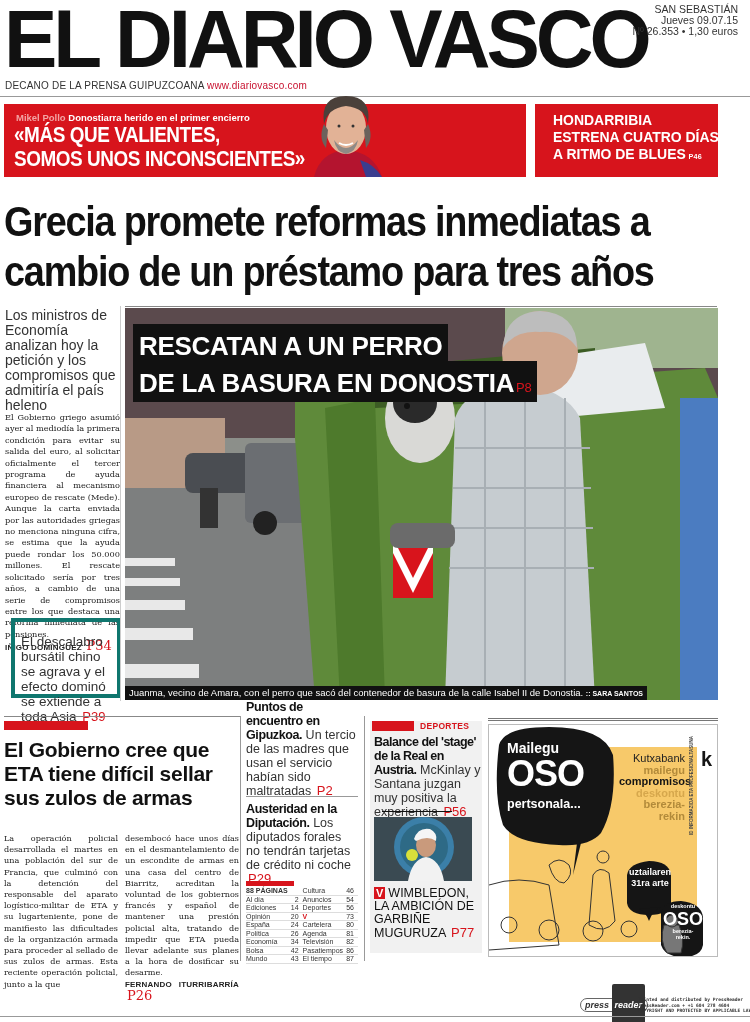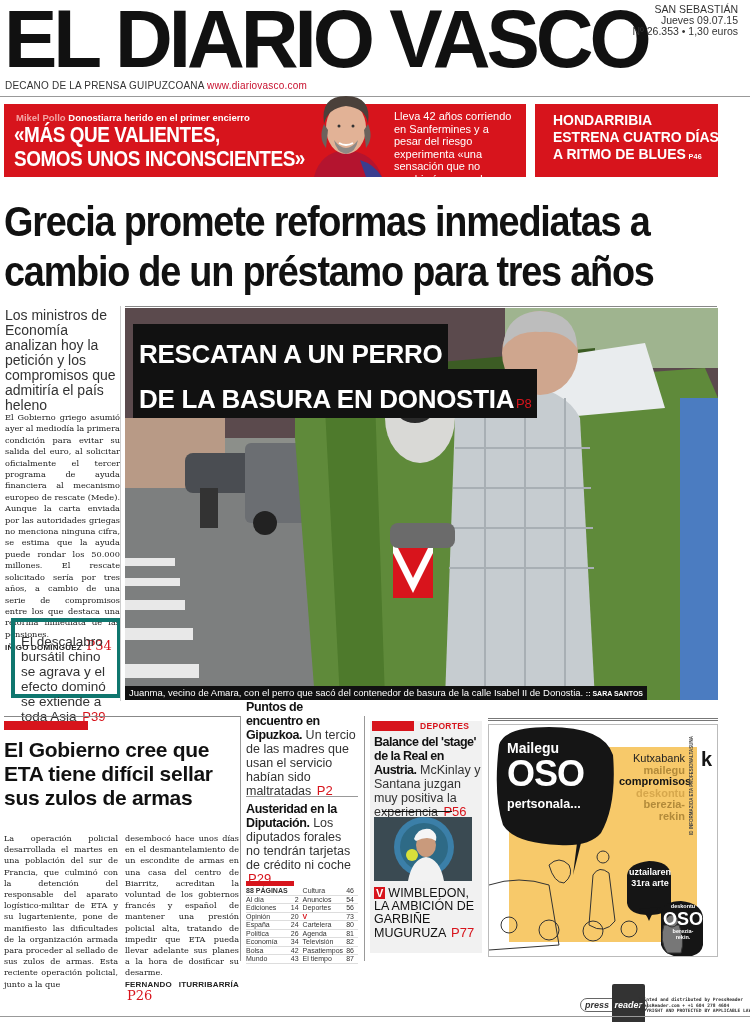--- a/index.html
+++ b/index.html
@@ -36,21 +36,21 @@
     .left-body { left: 5px; top: 412px; width: 115px; font-family: "DejaVu Serif", serif; font-size: 8.2px; line-height: 11.4px; color: #222; text-align: justify; }
     .byline { font-family: "Liberation Sans", sans-serif; font-weight: bold; font-size: 8px; color: #222; letter-spacing: 0.2px; }
     .left-box { left: 5px; top: 618px; width: 110px; height: 80px; border: 4px solid #0f766e; padding: 12px 6px; font-size: 13.5px; line-height: 15px; color: #333; font-weight: 300; margin-left: 6px; }
     .vline-left { left: 120px; top: 306px; width: 1px; height: 395px; background: #ccc; }
 
     
     .photo { left: 125px; top: 308px; width: 593px; height: 392px; overflow: hidden; background: #6f7470; }
     .photo .caption-box { position: absolute; left: 0; bottom: 0; height: 14px; background: #111; color: #fff; font-size: 9.5px; line-height: 14px; padding: 0 4px; white-space: nowrap; }
     .photo .caption-box .credit { font-size: 7px; font-weight: bold; }
     .photo-title { left: 133px; top: 324px; }
-    .photo-title .line { background: #111; color: #fff; font-size: 26px; line-height: 29px; font-weight: bold; padding: 16px 6px 0 6px; display: inline-block; letter-spacing: -0.3px; transform-origin: left top; white-space: nowrap; }
+    .photo-title .line { background: #111; color: #fff; font-size: 26px; line-height: 29px; font-weight: bold; padding: 8px 6px 0 6px; display: inline-block; letter-spacing: -0.3px; transform-origin: left top; white-space: nowrap; }
 
     
     .redbar { height: 9px; background: #d7141c; }
     .eta-bar { left: 4px; top: 721px; width: 84px; }
     .rule-bottom-top { left: 4px; top: 716px; width: 236px; height: 1px; background: #888; }
     .eta-head { left: 4px; top: 738px; font-size: 21px; line-height: 24px; font-weight: bold; color: #111; letter-spacing: -0.3px; }
     .eta-col { font-family: "DejaVu Serif", serif; font-size: 8.1px; line-height: 11.2px; color: #222; text-align: justify; width: 114px; }
     .eta-col1 { left: 4px; top: 833px; }
     .eta-col2 { left: 125px; top: 833px; }
     .vline-mid1 { left: 240px; top: 716px; width: 1px; height: 245px; background: #999; }
@@ -118,24 +118,20 @@
     <path d="M54 70 Q68 74 76 87 L60 87 Z" fill="#3b3d8f"></path>
     <ellipse cx="40" cy="38" rx="20" ry="26" fill="#e2b296"></ellipse>
     <path d="M18 34 Q14 6 40 6 Q66 6 62 34 Q60 18 40 16 Q22 18 18 34 Z" fill="#4a403a"></path>
     <path d="M18 34 Q12 48 20 58 L22 40 Z" fill="#6b625c"></path>
     <path d="M62 34 Q68 48 60 58 L58 40 Z" fill="#6b625c"></path>
     <path d="M28 50 Q40 66 52 50 Q50 62 40 64 Q30 62 28 50 Z" fill="#8f8a86"></path>
     <path d="M33 53 Q40 57 47 53" stroke="#fff" stroke-width="2" fill="none"></path>
     <circle cx="33" cy="36" r="1.5" fill="#333"></circle>
       <circle cx="47" cy="36" r="1.5" fill="#333"></circle>
   </svg>
-  <div class="body">
-    <span>Lleva 42 años corriendo en Sanfermines y a pesar del riesgo experimenta «una sensación que no cambiaría por nada»</span>
-    <span class="pref">P10</span>
-  </div>
 </div>
 
 <div class="abs promo promo2">
   <div class="head">
     <div>HONDARRIBIA</div>
     <div>ESTRENA CUATRO DÍAS</div>
     <div><span>A RITMO DE BLUES</span><span class="pref">P46</span></div>
   </div>
 </div>
 

